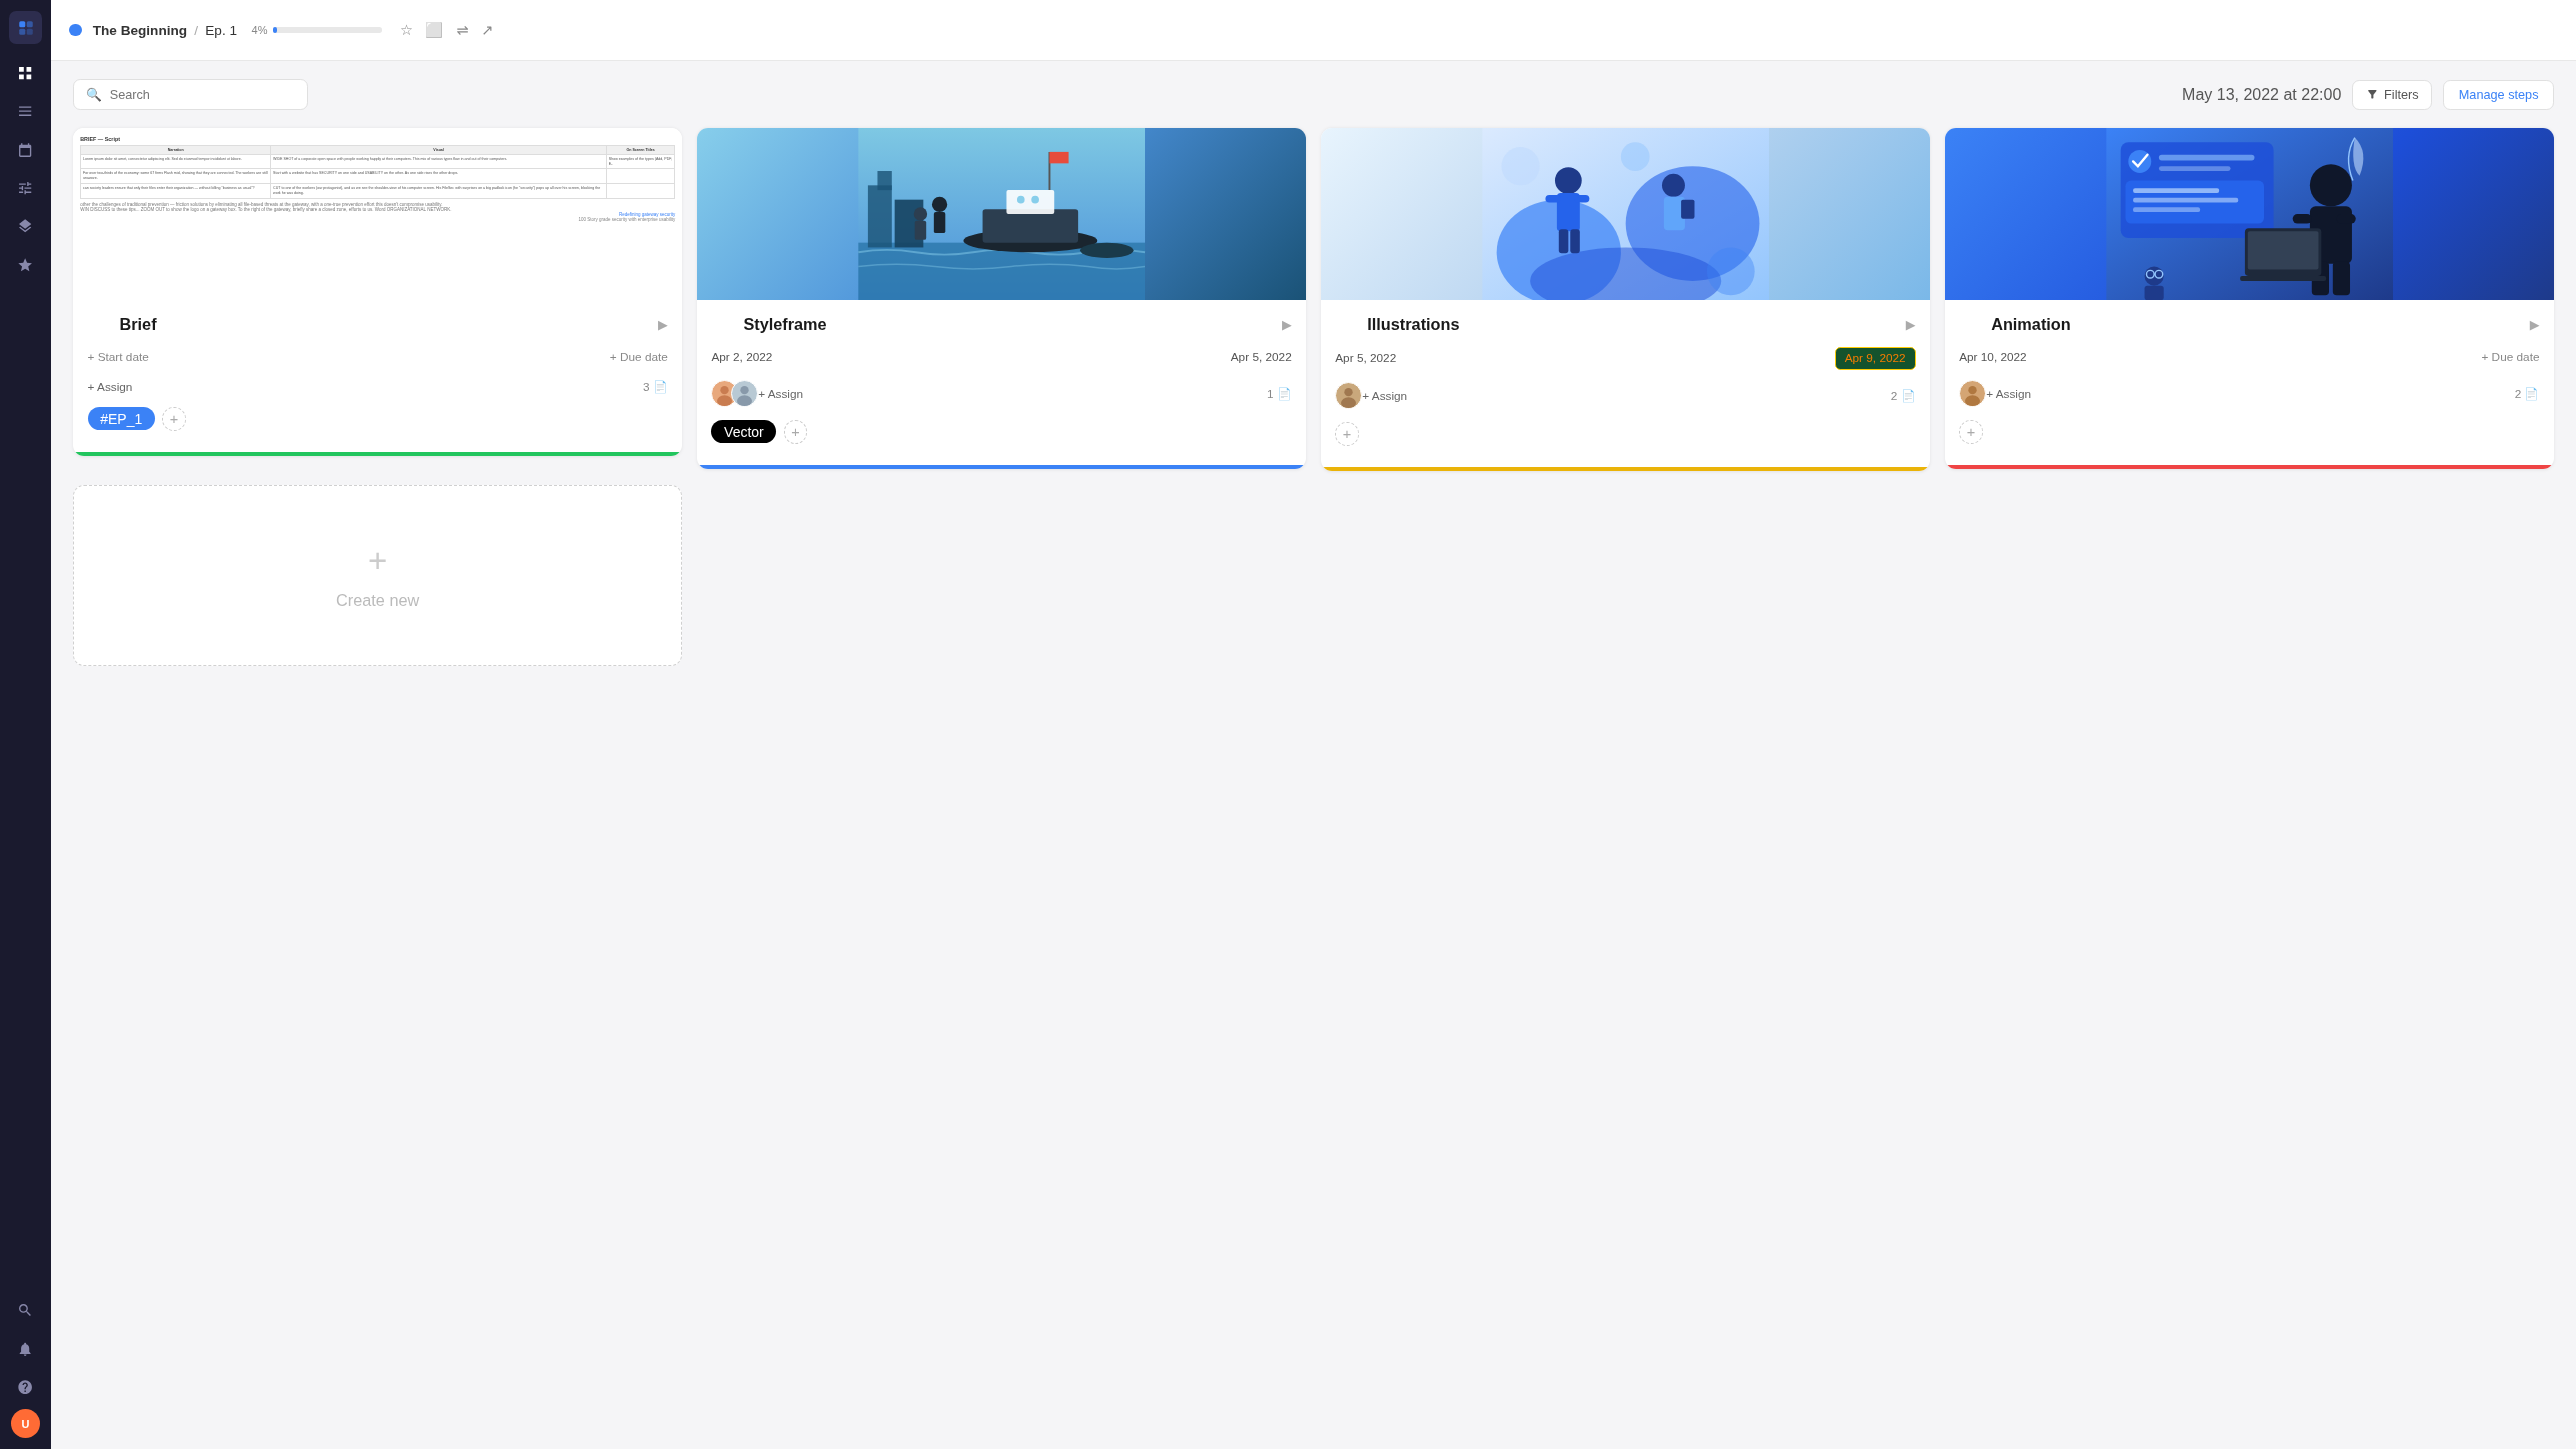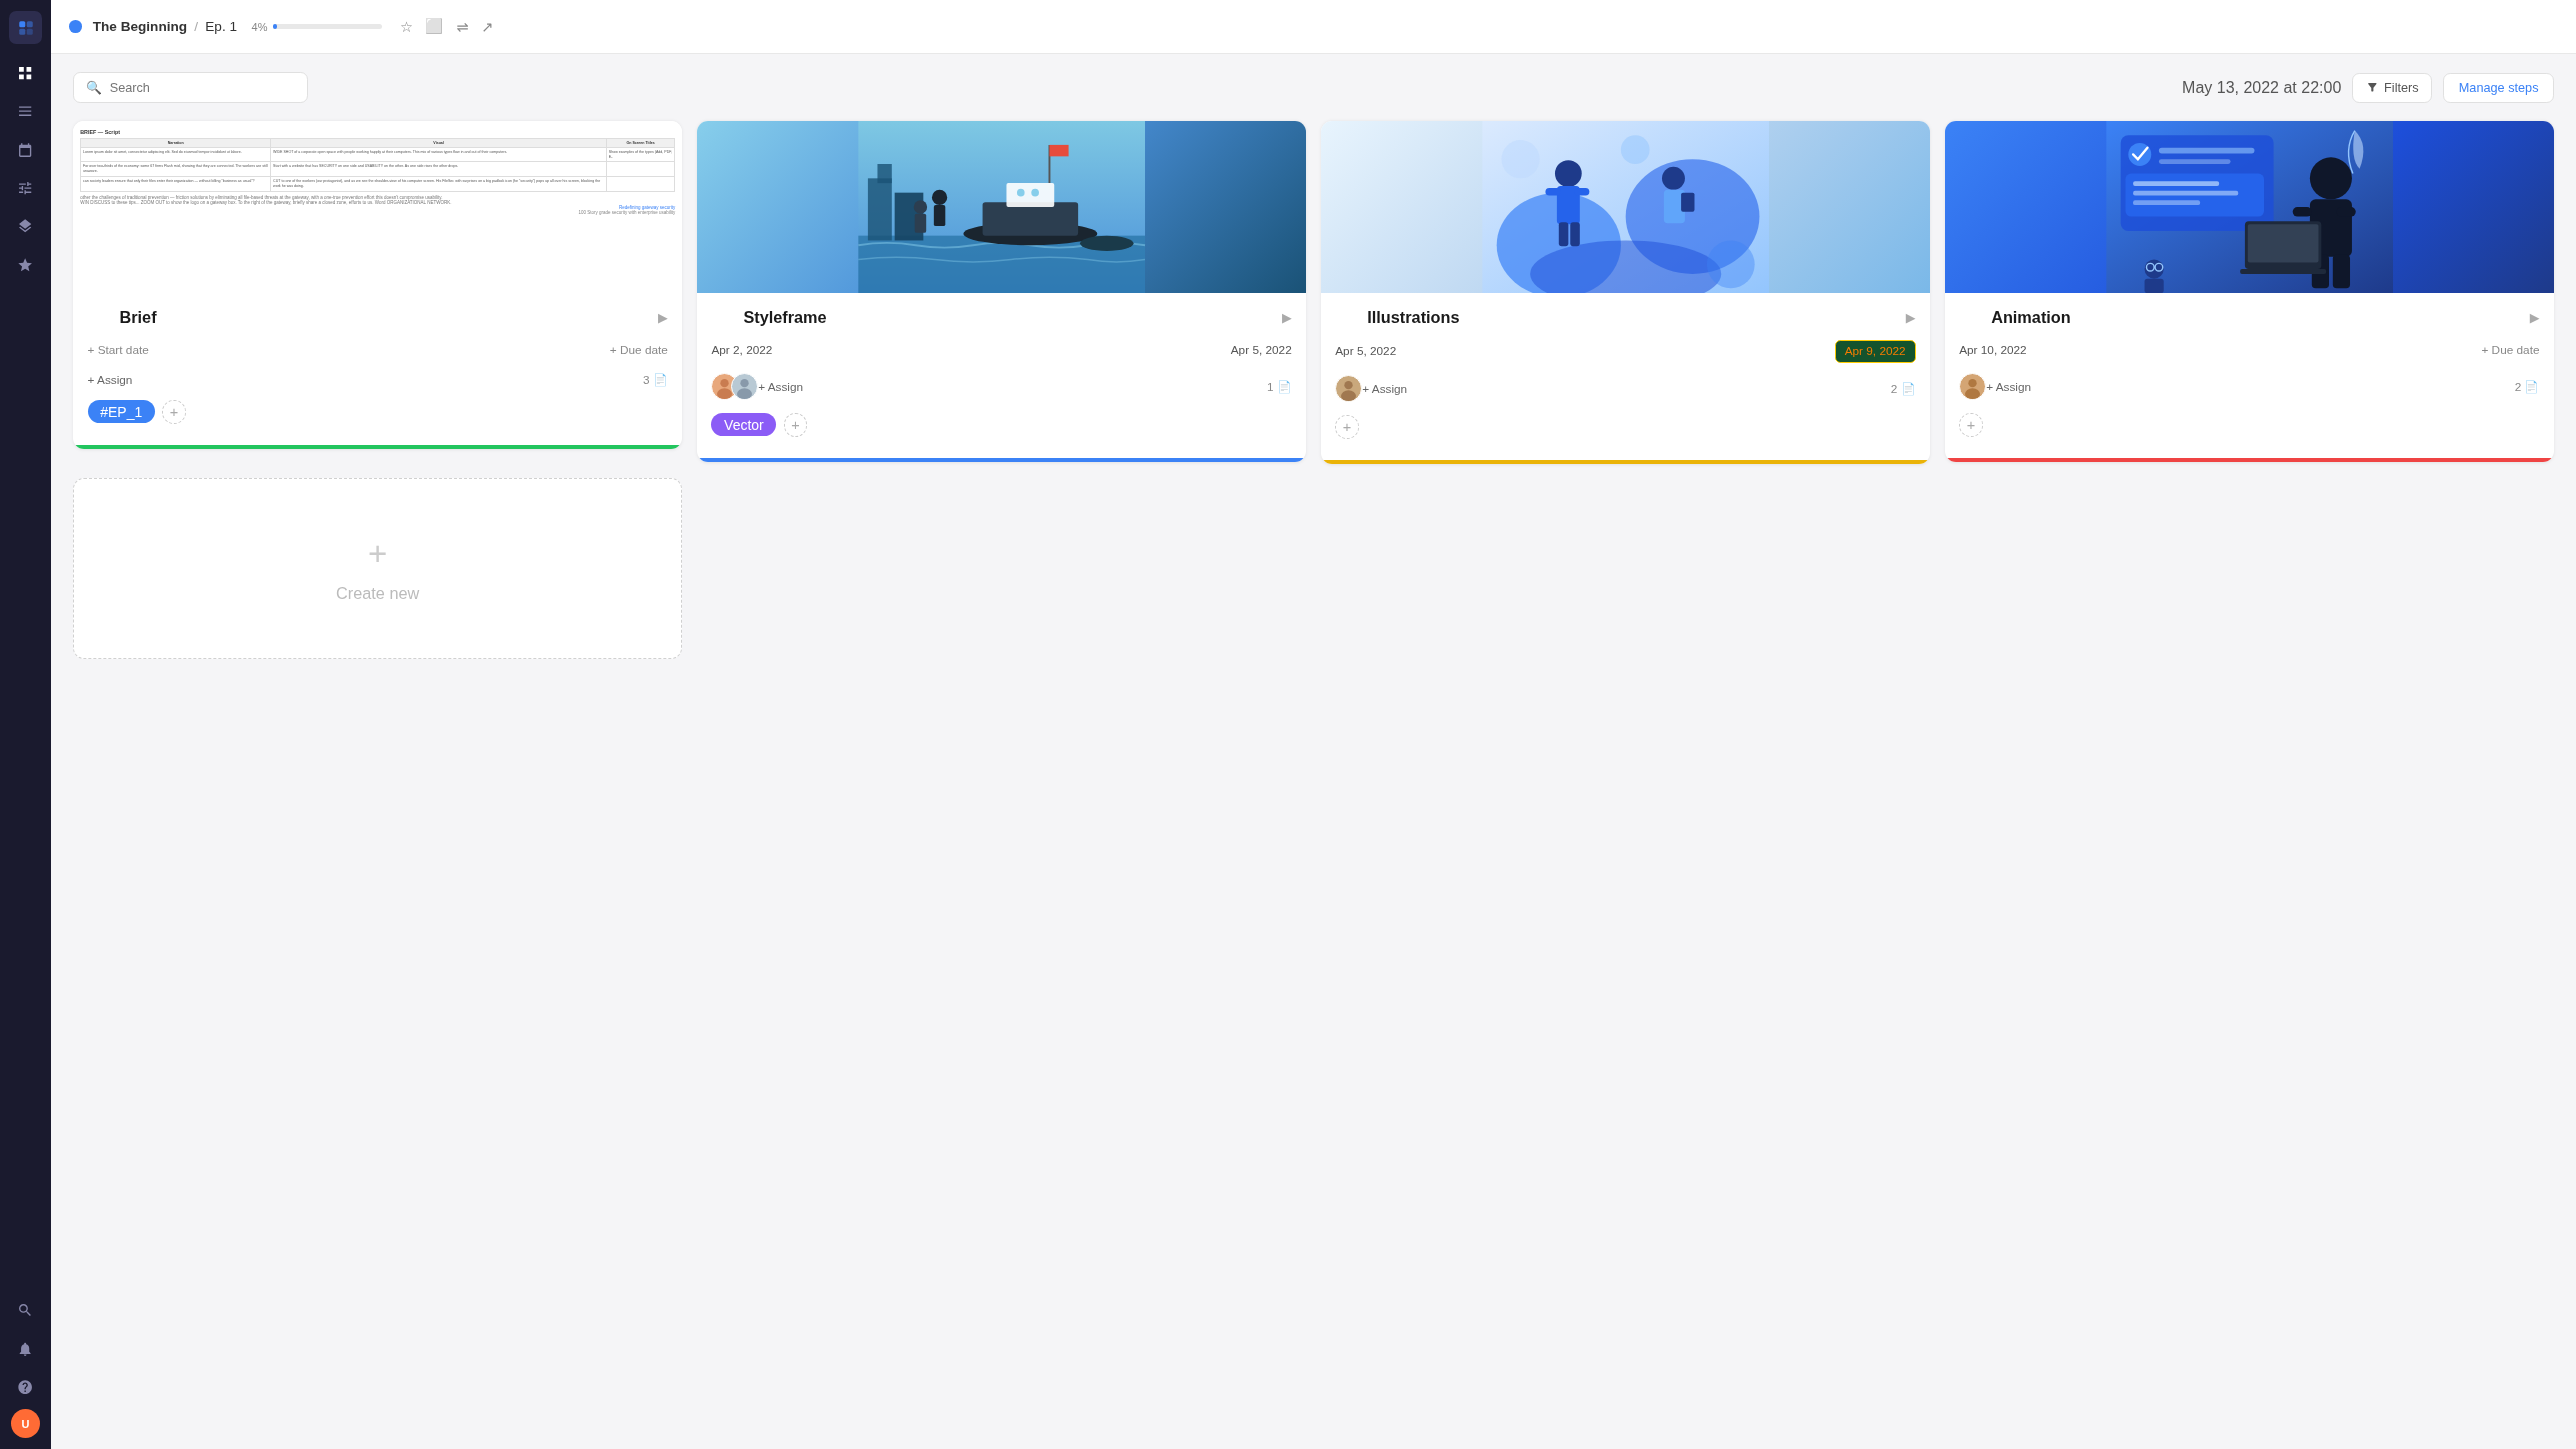--- a/index.html
+++ b/index.html
@@ -69,21 +69,21 @@
     .main {
       flex: 1;
       display: flex;
       flex-direction: column;
       overflow: hidden;
     }
 
     
     .topbar {
       background: white;
-      height: 54px;
+      height: 61px;
       display: flex;
       align-items: center;
       padding: 0 18px;
       gap: 11px;
       border-bottom: 0.9px solid #e8e8e8;
       flex-shrink: 0;
     }
     .topbar-dot {
       width: 12.7px;
       height: 12.7px;
@@ -314,21 +314,21 @@
       border-radius: 18px;
       padding: 3.6px 12.7px;
       font-size: 14px;
       font-weight: 500;
     }
     .tag-blue {
       background: #3b82f6;
       color: white;
     }
     .tag-purple {
-      background: #8b5cf6;
+      background: #000000;
       color: white;
     }
     .tag-add {
       width: 23.5px;
       height: 23.5px;
       border-radius: 50%;
       border: 0.9px dashed #ccc;
       display: flex;
       align-items: center;
       justify-content: center;

